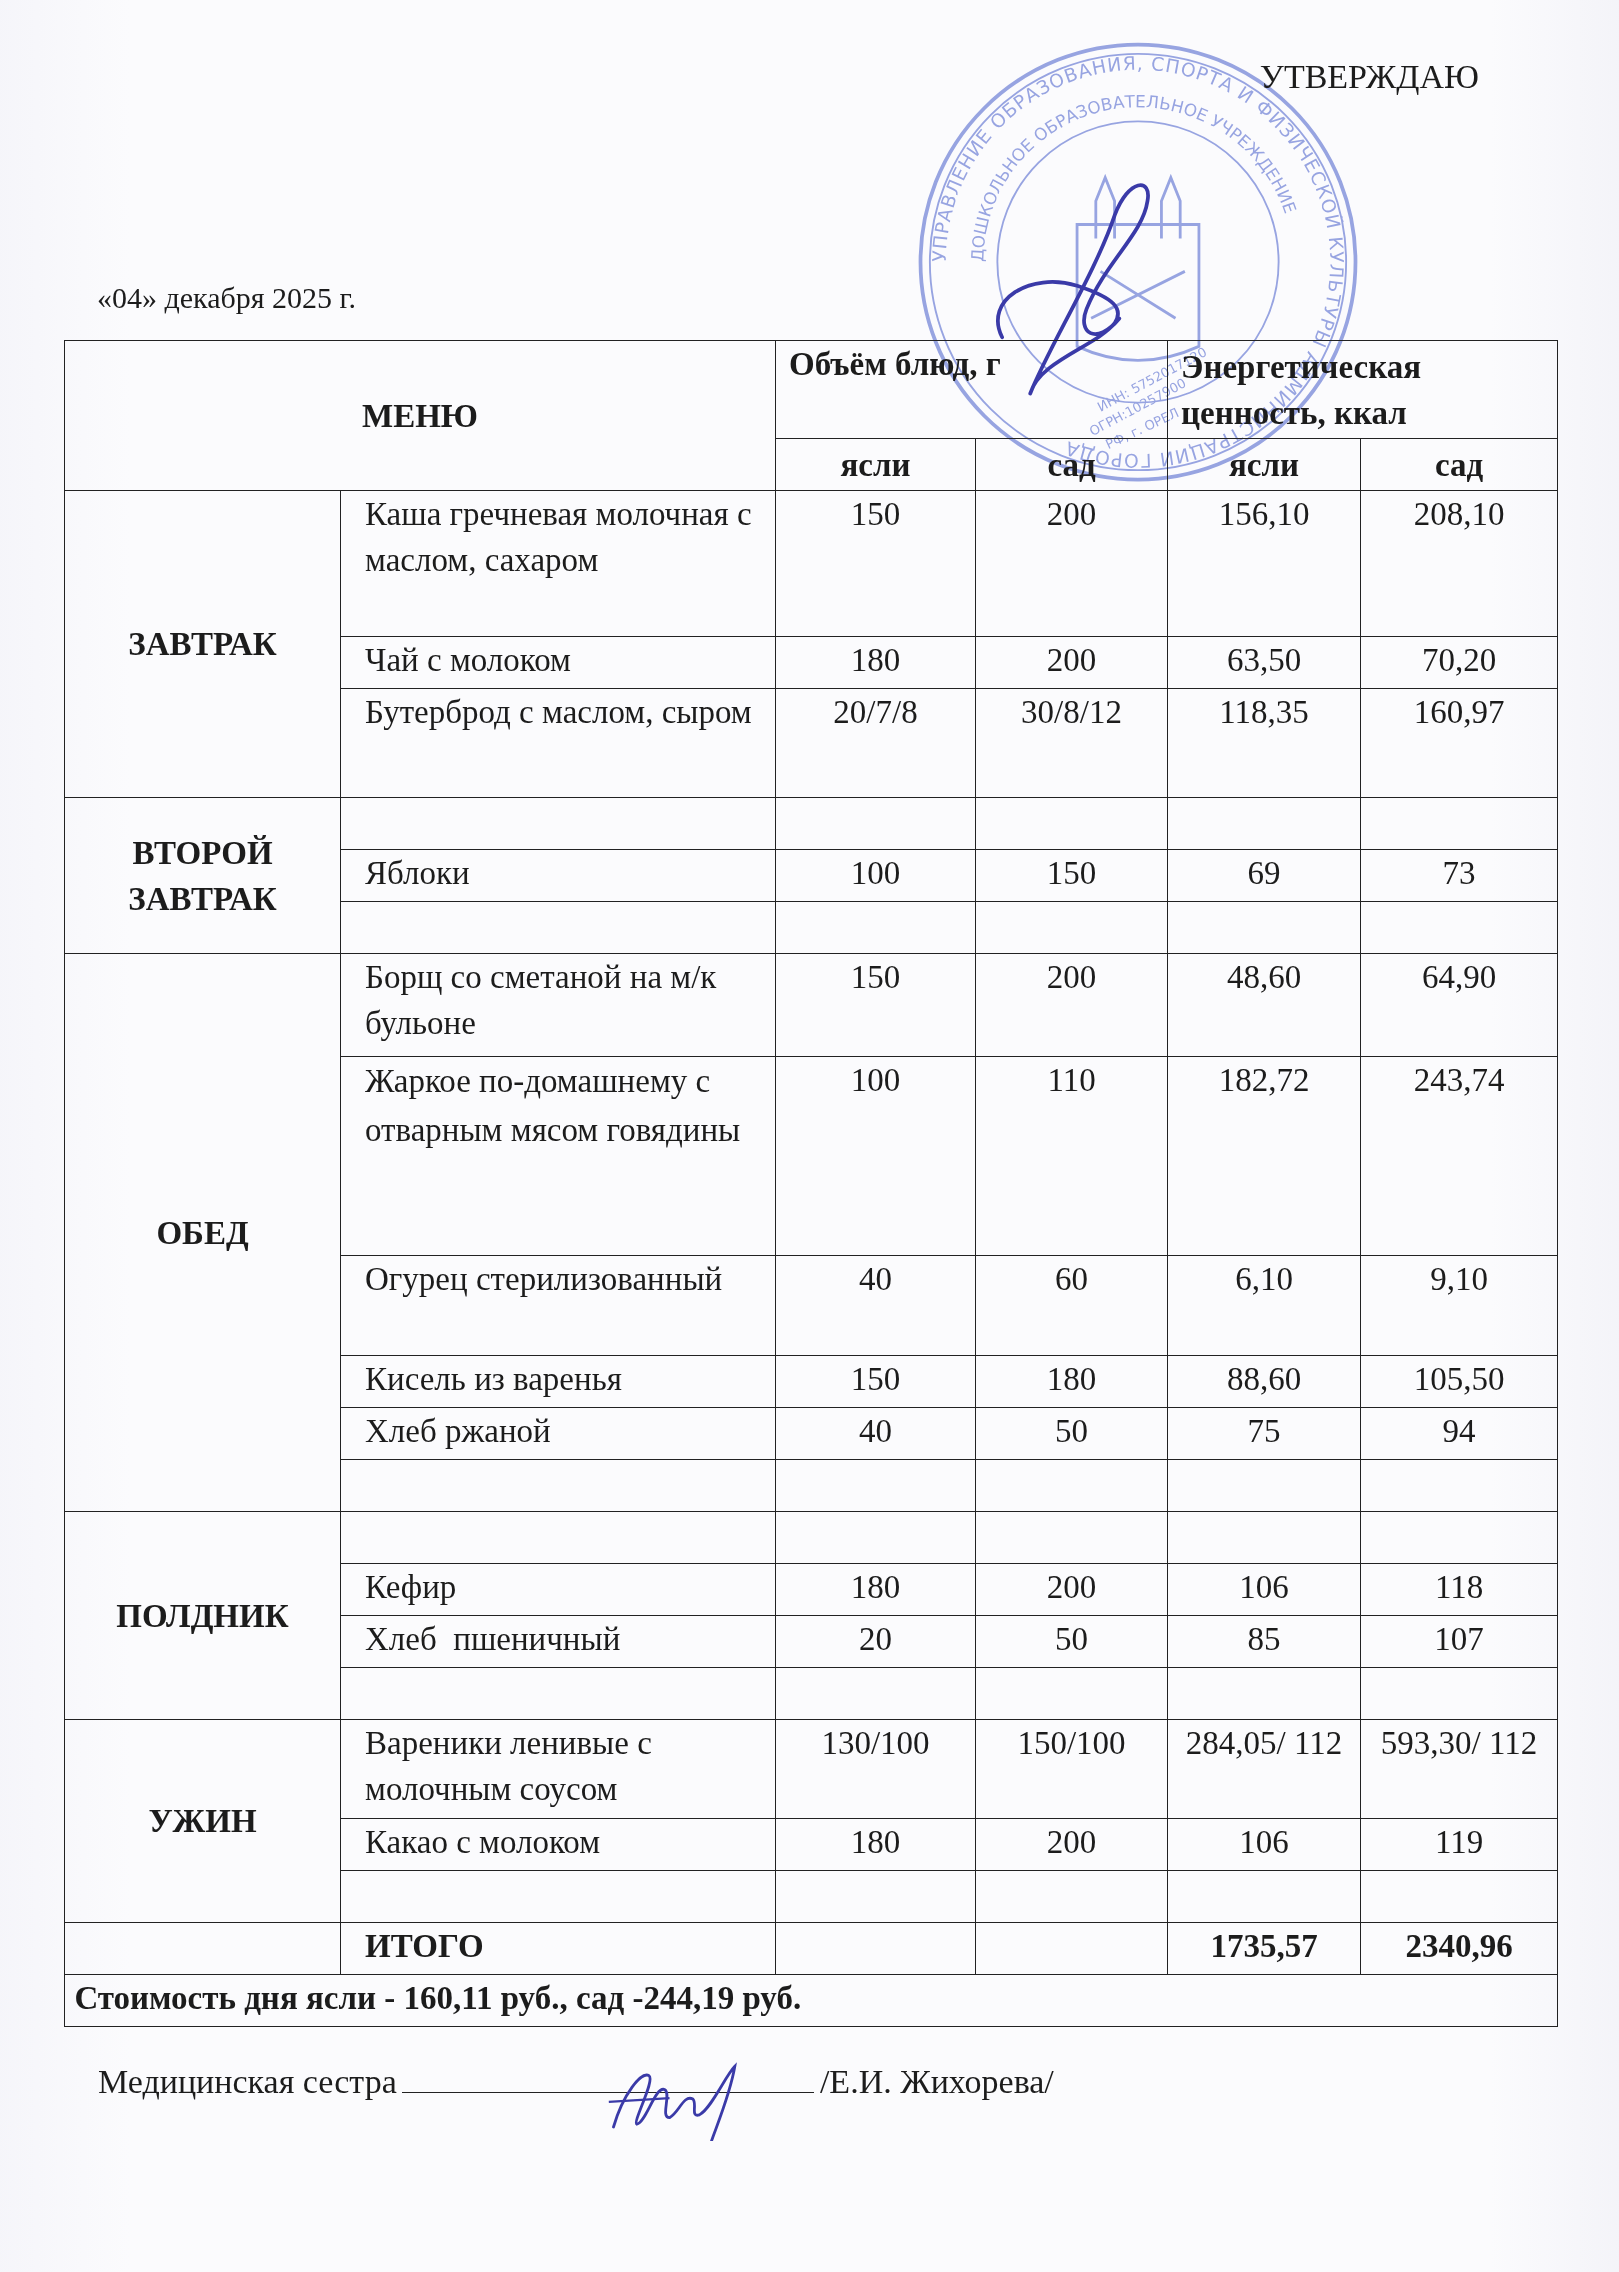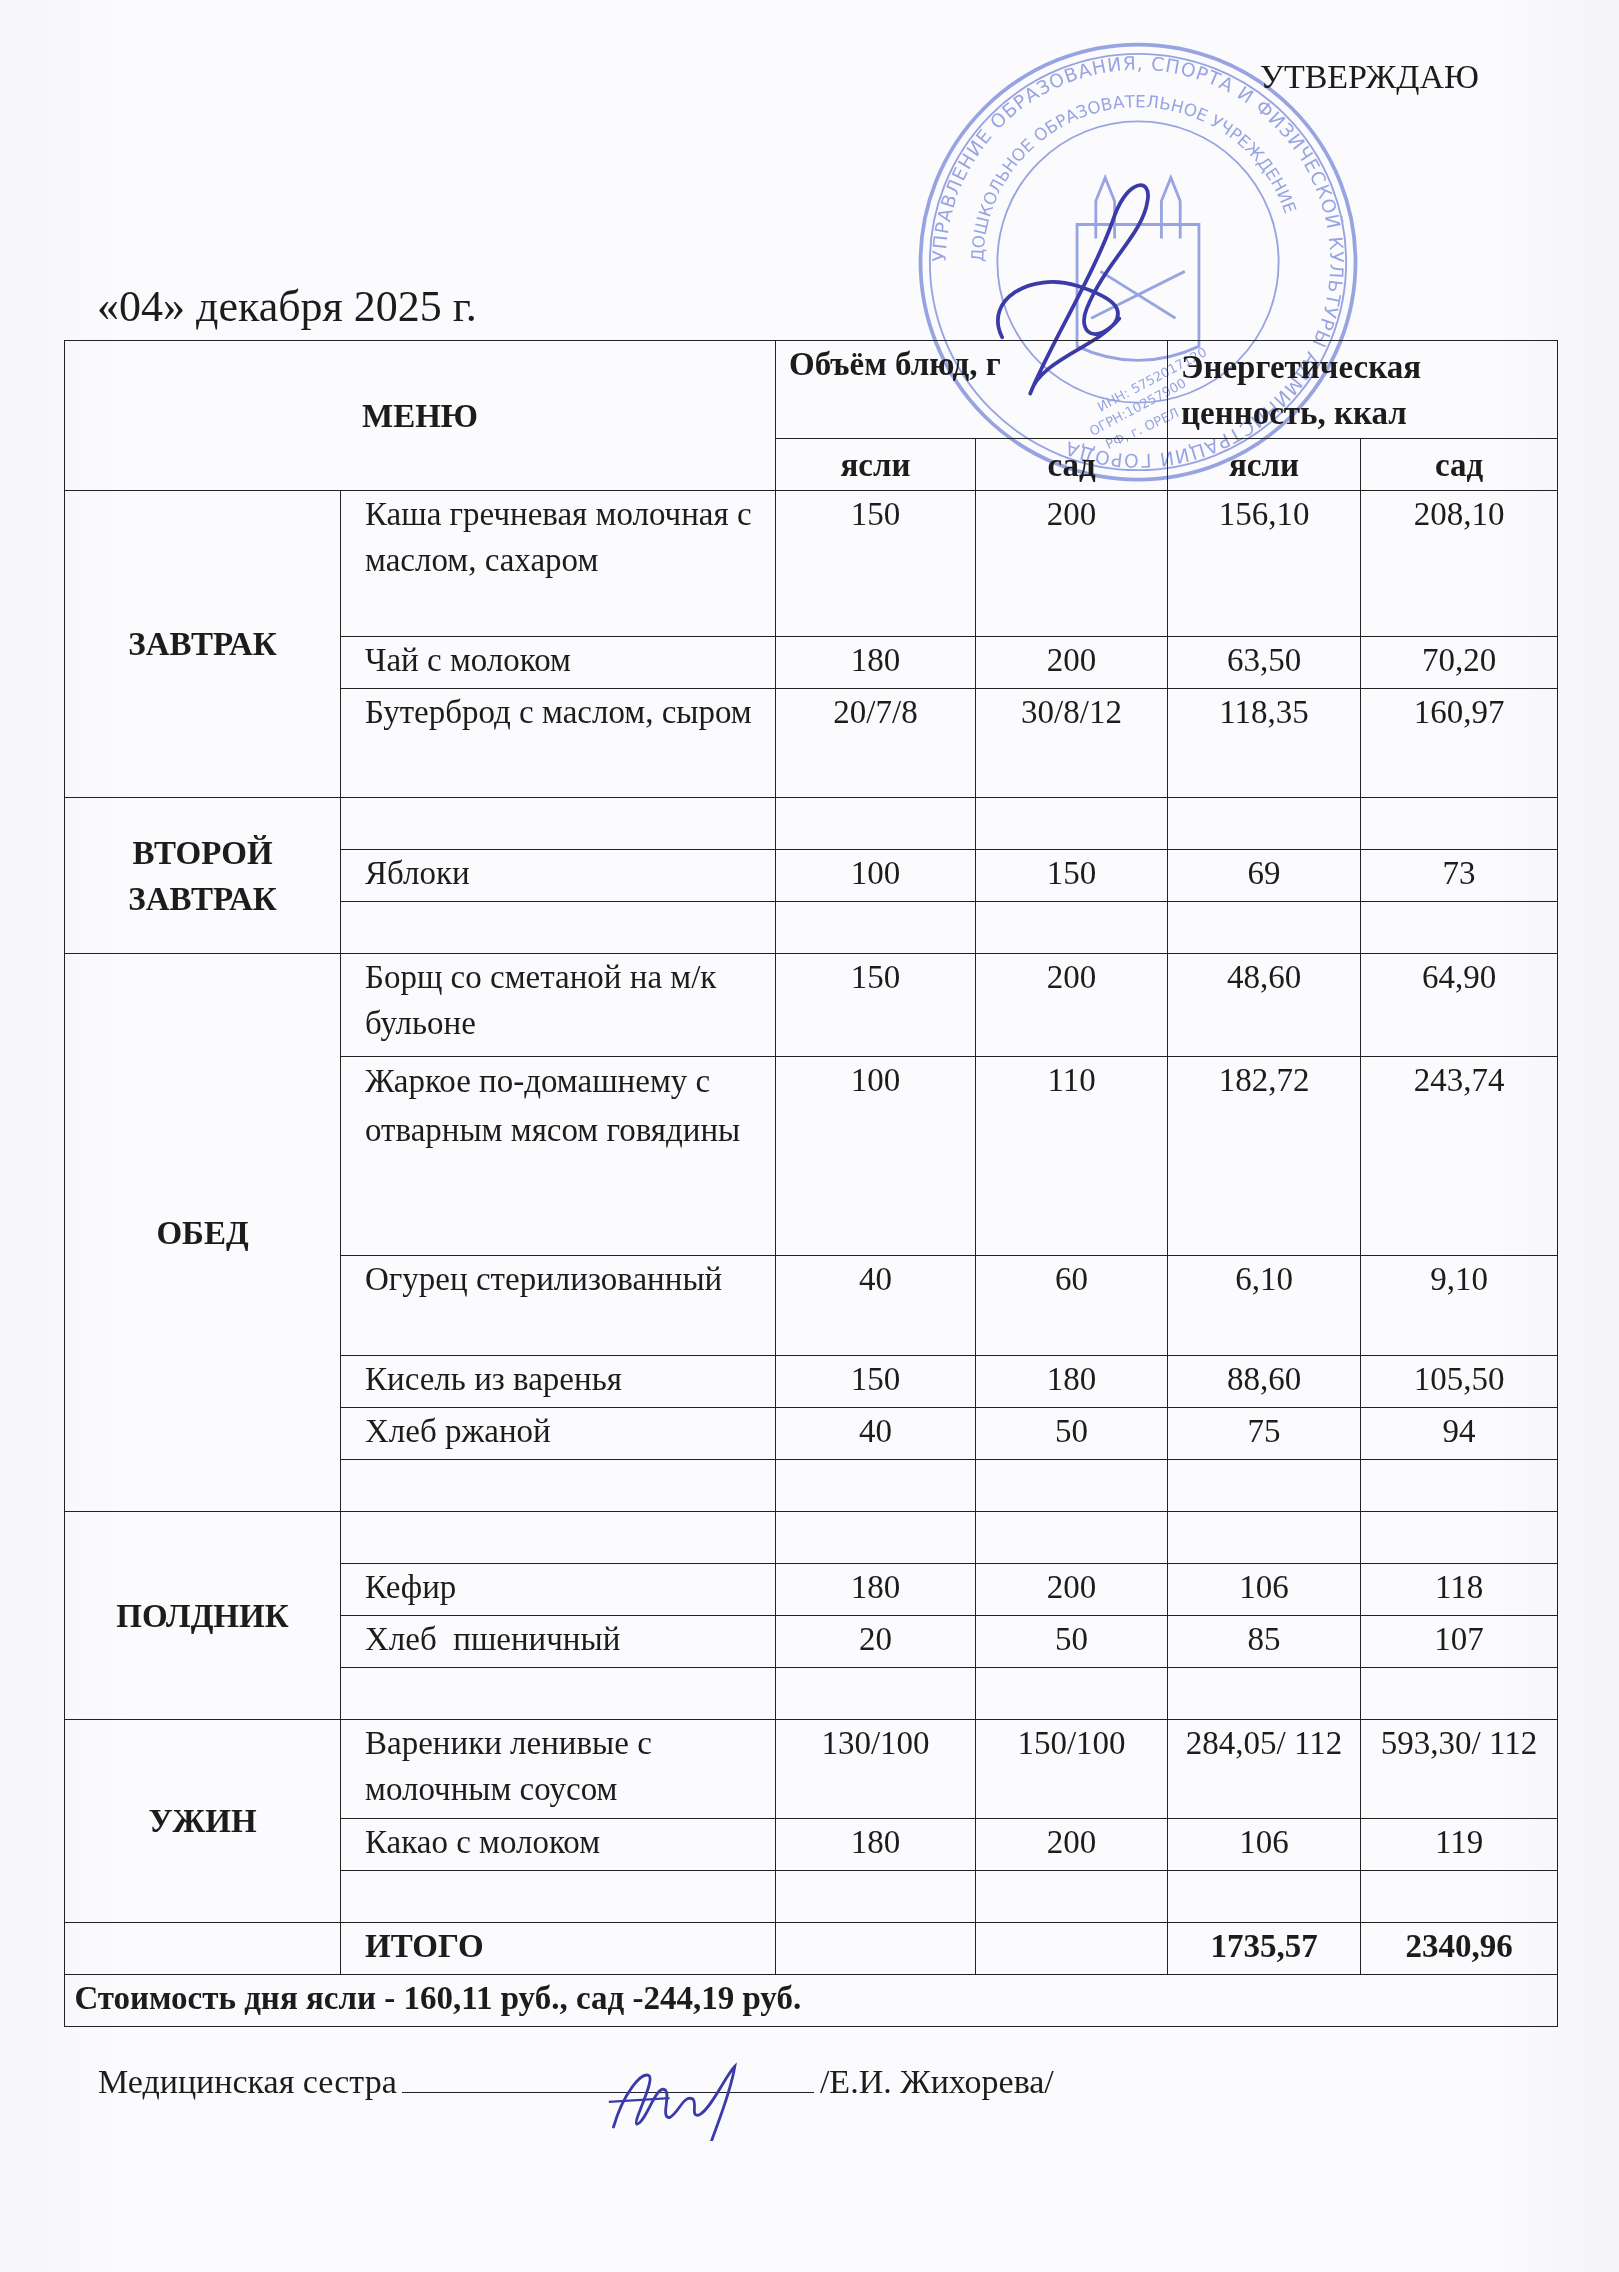--- a/index.html
+++ b/index.html
@@ -12,21 +12,21 @@
   .scan-tint {
     position: absolute; inset: 0;
     background: linear-gradient(90deg, rgba(235,235,245,0.35) 0, rgba(255,255,255,0) 8%, rgba(255,255,255,0) 92%, rgba(230,230,240,0.35) 100%);
     pointer-events: none;
   }
   .approve {
     position: absolute; right: 141px; top: 54px;
     text-align: center; font-size: 34px; line-height: 46px;
   }
   .approve .sigline { display: inline-block; width: 272px; border-bottom: 1.9px solid #222; height: 24px; vertical-align: baseline; margin-right: 7.5px; }
-  .date { position: absolute; left: 97px; top: 281px; font-size: 44px; }
+  .date { position: absolute; left: 97px; top: 281px; font-size: 30px; }
 
   .stamp {
     position: absolute; left: 913px; top: 37px; width: 450px; height: 450px;
     pointer-events: none; opacity: 0.62;
   }
   .sig1 { position: absolute; left: 974px; top: 159px; width: 225px; height: 244px; pointer-events: none; }
 
   table.menu {
     position: absolute; left: 64px; top: 340px;
     width: 1493px; border-collapse: collapse; table-layout: fixed;

